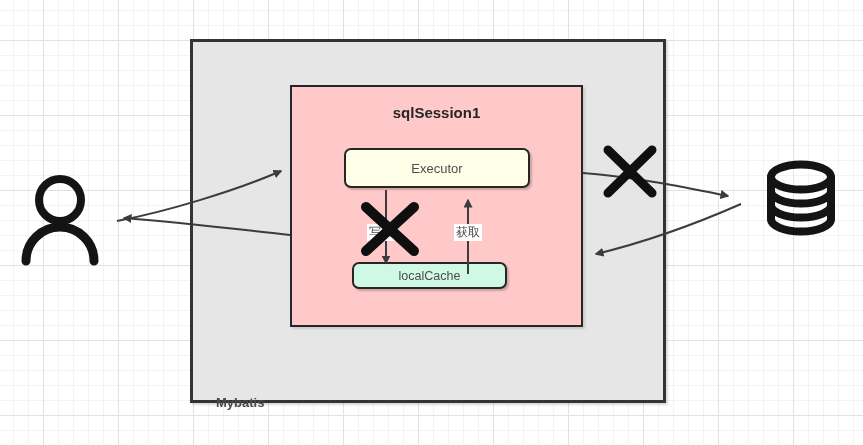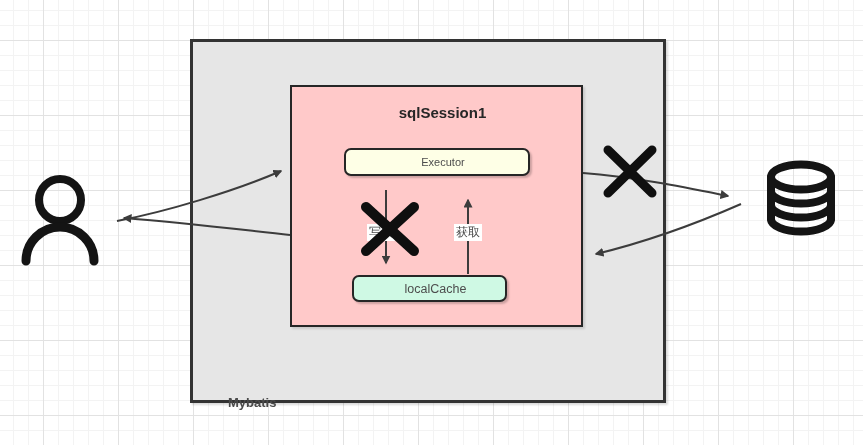--- a/index.html
+++ b/index.html
@@ -15,21 +15,21 @@
     background-color: #ffffff;
     
     background-image:
       linear-gradient(to right, #e2e2e2 1px, transparent 1px),
       linear-gradient(to bottom, #e2e2e2 1px, transparent 1px),
       linear-gradient(to right, #f3f3f3 1px, transparent 1px),
       linear-gradient(to bottom, #f3f3f3 1px, transparent 1px);
     background-size: 75px 75px, 75px 75px, 15px 15px, 15px 15px;
     background-position: 43px 0, 0 40px, 13px 0, 0 10px;
   }
-  .abs { position: absolute; box-sizing: border-box; padding-left: 12px; }
+  .abs { position: absolute; box-sizing: border-box; }
 
   .mybatis-box {
     left: 190px; top: 39px; width: 476px; height: 364px;
     background: #E6E6E6;
     border: 3px solid #333333;
     box-shadow: 2px 2px 2px rgba(0,0,0,0.15);
     z-index: 1;
   }
   .mybatis-label {
     left: 216px; top: 395px;
@@ -51,26 +51,26 @@
   }
   .node {
     border: 2px solid #262626;
     border-radius: 7px;
     display: flex; align-items: center; justify-content: center;
     color: #4d4d4d;
     box-shadow: 2px 2px 2px rgba(0,0,0,0.2);
     z-index: 1;
   }
   .executor-node {
-    left: 344px; top: 148px; width: 186px; height: 28px;
+    left: 344px; top: 148px; width: 186px; height: 40px;
     background: #FEFFE6;
-    font-size: 11px;
+    font-size: 13px;
   }
   .cache-node {
-    left: 352px; top: 275px; width: 155px; height: 27px;
+    left: 352px; top: 262px; width: 155px; height: 27px;
     background: #CFF9E4;
     font-size: 12.5px;
   }
   svg.layer {
     position: absolute; left: 0; top: 0;
     pointer-events: none;
   }
   #arrow-layer { z-index: 2; }
   #x-layer { z-index: 4; }
   .edge-label {

